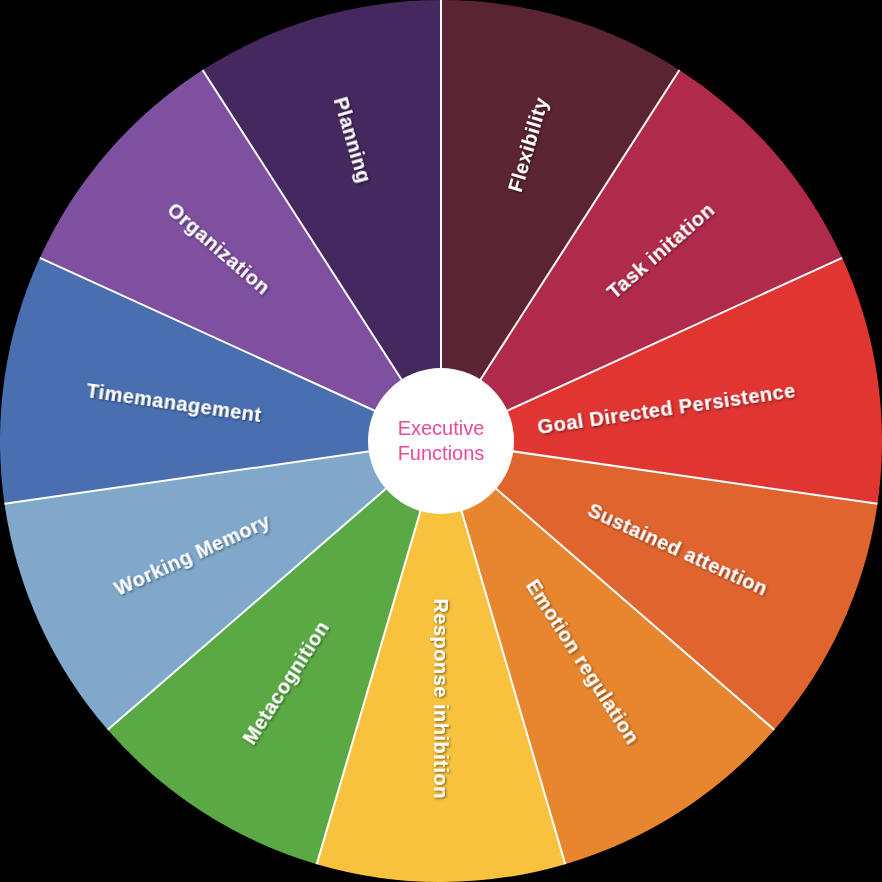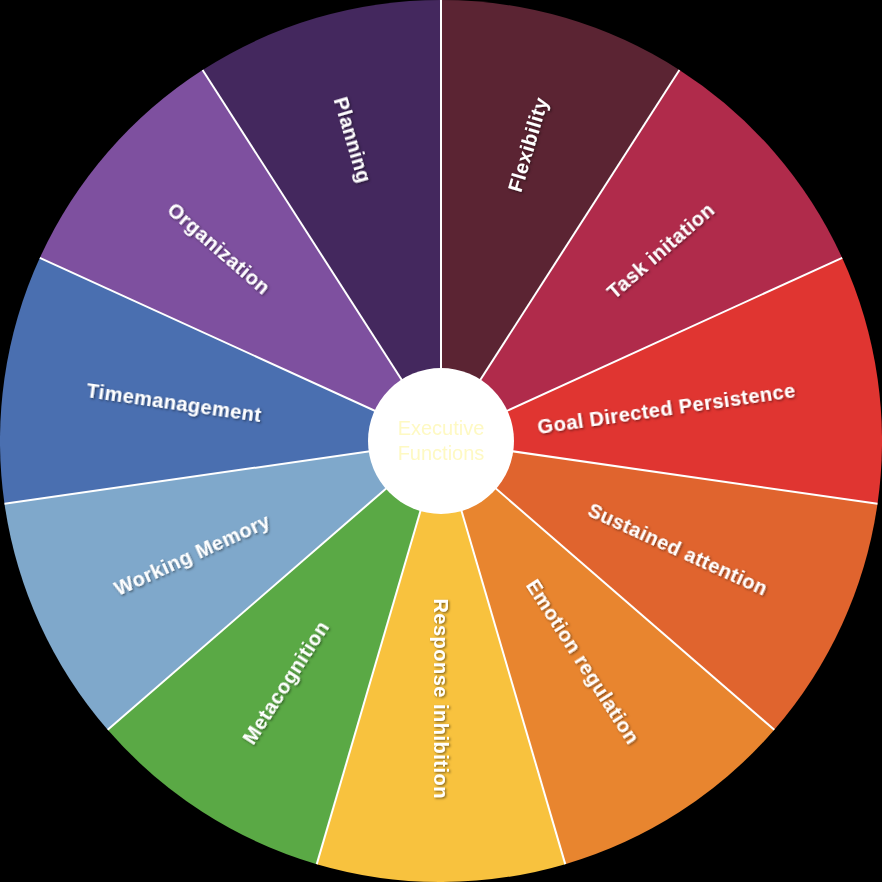--- a/index.html
+++ b/index.html
@@ -89,17 +89,17 @@
         <text class="seg-label" transform="translate(441.00 799.00) rotate(90.00)" text-anchor="end" dy="0.35em">Response inhibition</text>
         <text class="seg-label" transform="translate(247.45 742.17) rotate(-57.27)" text-anchor="start" dy="0.35em">Metacognition</text>
         <text class="seg-label" transform="translate(115.35 589.72) rotate(-24.55)" text-anchor="start" dy="0.35em">Working Memory</text>
         <text class="seg-label" transform="translate(86.64 390.05) rotate(8.18)" text-anchor="start" dy="0.35em">Timemanagement</text>
         <text class="seg-label" transform="translate(170.44 206.56) rotate(40.91)" text-anchor="start" dy="0.35em">Organization</text>
         <text class="seg-label" transform="translate(340.14 97.50) rotate(73.64)" text-anchor="start" dy="0.35em">Planning</text>
       </g>
     <circle id="hub-circle" cx="441" cy="441" r="73" fill="#FFFFFF"></circle>
   </svg>
 
-  <div class="hub-text" style="color: #fef9c3;">
+  <div class="hub-text" style="color: #ec4899;">
     <span>Executive</span>
     <span>Functions</span>
   </div>
 </div>
 
 </body></html>

